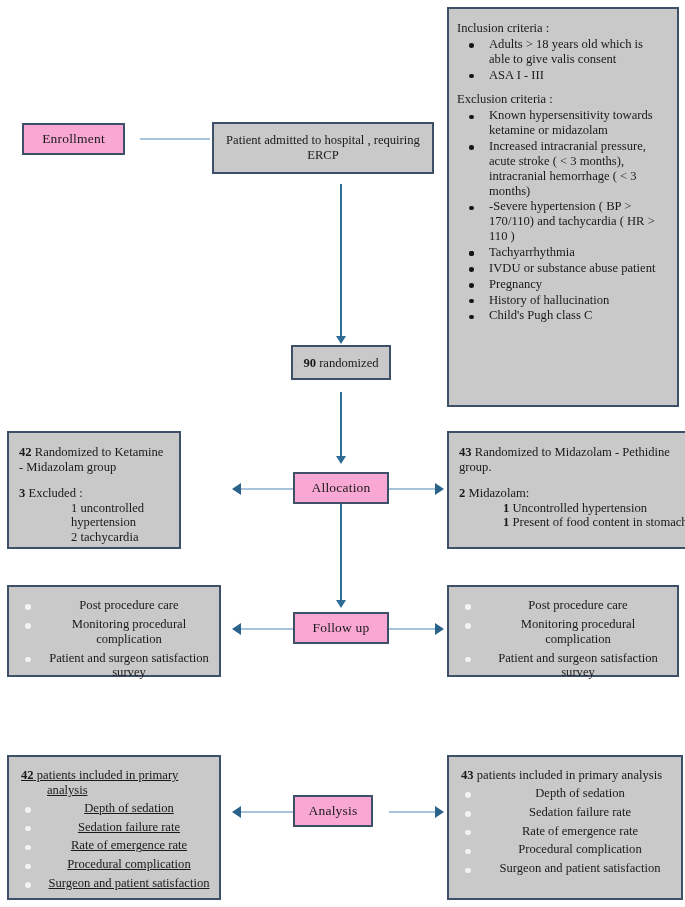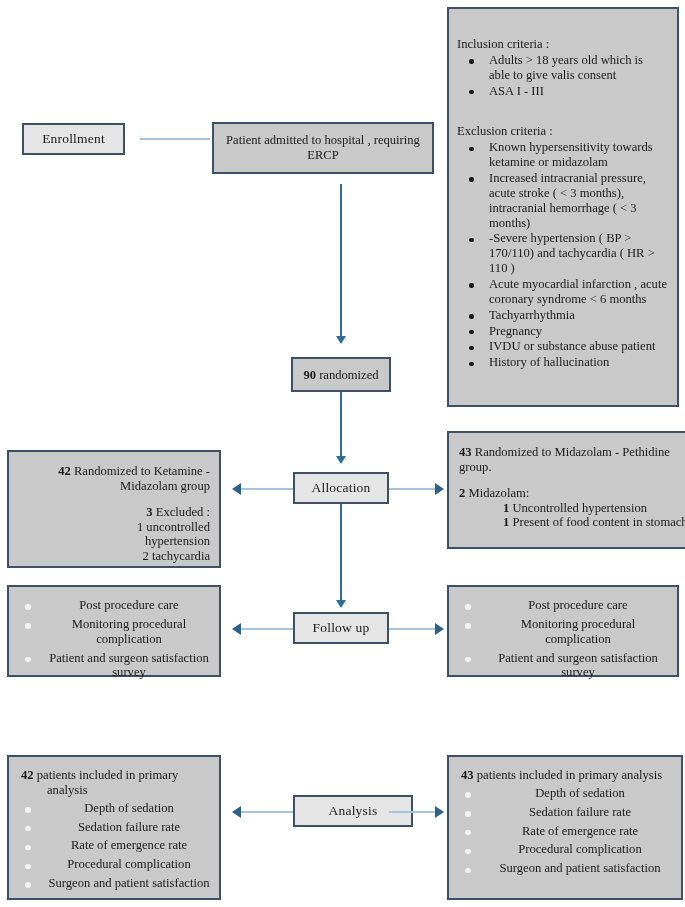--- a/index.html
+++ b/index.html
@@ -6,21 +6,21 @@
   body{
     width:685px;height:907px;position:relative;overflow:hidden;
     font-family:"Liberation Serif","DejaVu Serif",serif;
     color:#1a1a1a;
   }
   .stage{position:absolute;left:0;top:0;width:685px;height:907px;}
 
   
   .box{position:absolute;box-sizing:border-box;border:2px solid #3e5068;}
   .box.gray{background:#c9c9c9;}
-  .box.blue{background:#e5e5e5;}
+  .box.blue{background:#f9a8d4;}
 
   .box.blue .lbl{
     position:absolute;left:0;right:0;top:50%;transform:translateY(-50%);
     text-align:center;font-size:13.5px;letter-spacing:.2px;
   }
 
   .boxtext{font-size:12.6px;line-height:1.18;}
 
   .ctr{position:absolute;left:0;right:0;top:50%;transform:translateY(-50%);
        text-align:center;padding:0 10px;box-sizing:border-box;}
@@ -34,21 +34,21 @@
   .gap{height:11px;}
 
   
   ul{margin:0;padding:0;list-style:none;}
   li{position:relative;padding-left:32px;margin:0 0 1px 0;line-height:1.18;}
   li .bl{position:absolute;left:12px;top:.50em;width:4.5px;height:4.5px;
          border-radius:50%;background:#151515;}
   ul.white li .bl{background:#f2f2f2;width:5.5px;height:5.5px;}
   ul.white li{margin-bottom:4px;padding-left:34px;text-align:center;}
 
-  .hd{margin:16px 0 1px 0;}
+  .hd{margin:0 0 1px 0;}
   .blank{height:9px;}
 
   
   .vline{position:absolute;width:1.6px;background:#2e6d96;}
   .vhead{position:absolute;width:0;height:0;
          border-left:5.5px solid transparent;border-right:5.5px solid transparent;
          border-top:8px solid #2e6d96;}
   .hline{position:absolute;height:2.4px;background:#a8c4dc;}
   .lhead{position:absolute;width:0;height:0;
          border-top:6px solid transparent;border-bottom:6px solid transparent;
@@ -82,42 +82,43 @@
       <ul>
         <li><span class="bl"></span><span>Adults &gt; 18 years old which is able to give valis consent</span></li>
         <li><span class="bl"></span><span>ASA I - III</span></li>
       </ul>
       <div class="blank"></div>
       <div class="hd">Exclusion criteria :</div>
       <ul>
         <li><span class="bl"></span><span>Known hypersensitivity towards ketamine or midazolam</span></li>
         <li><span class="bl"></span><span>Increased intracranial pressure, acute stroke ( &lt; 3 months), intracranial hemorrhage ( &lt; 3 months)</span></li>
         <li><span class="bl"></span><span>-Severe hypertension ( BP &gt; 170/110) and tachycardia  ( HR &gt; 110 )</span></li>
-        <li><span class="bl"></span><span>Acute myocardial infarction , acute coronary syndrome &lt; 6 months</span></li>
+        <li><span class="bl"></span></li>
         <li><span class="bl"></span><span>Tachyarrhythmia</span></li>
+        <li><span class="bl"></span><span>IVDU or substance abuse patient</span></li>
         <li><span class="bl"></span><span>Pregnancy</span></li>
-        <li><span class="bl"></span><span>IVDU or substance abuse patient</span></li>
         <li><span class="bl"></span><span>History of hallucination</span></li>
+        <li><span class="bl"></span><span>Child's Pugh class C</span></li>
       </ul>
     </div>
   </div>
 
   <div class="vline" style="left:340px;top:184px;height:154px;"></div>
   <div class="vhead" style="left:335.5px;top:336px;"></div>
 
-  <div class="box gray" style="left:291px;top:357px;width:100px;height:35px;">
+  <div class="box gray" style="left:291px;top:345px;width:100px;height:35px;">
     <div class="ctr boxtext">
       <span class="num" style="font-weight:bold;">90</span><span> randomized</span>
     </div>
   </div>
 
   <div class="vline" style="left:340px;top:392px;height:68px;"></div>
   <div class="vhead" style="left:335.5px;top:456px;"></div>
 
-  <div class="box gray" style="left:7px;top:450px;width:214px;height:118px;text-align:right;">
+  <div class="box gray" style="left:7px;top:431px;width:174px;height:118px;">
     <div class="pad boxtext" style="padding:12px 9px 6px 10px;">
       <div>
         <span style="font-weight:bold;">42</span><span> Randomized  to Ketamine - Midazolam group</span>
       </div>
       <div class="gap"></div>
       <div>
         <span style="font-weight:bold;">3</span><span> Excluded :</span>
       </div>
       <div class="sub2">1 uncontrolled hypertension</div>
       <div class="sub2">2 tachycardia</div>
@@ -179,38 +180,38 @@
     <div class="pad boxtext" style="padding:11px 8px 6px 4px;">
       <ul class="white">
         <li><span class="bl"></span><span>Post procedure care</span></li>
         <li><span class="bl"></span><span>Monitoring procedural complication</span></li>
         <li><span class="bl"></span><span>Patient and surgeon satisfaction survey</span></li>
       </ul>
     </div>
   </div>
 
   <div class="box gray" style="left:7px;top:755px;width:214px;height:145px;">
-    <div class="pad boxtext" style="padding:11px 8px 6px 4px;">
+    <div class="pad boxtext" style="padding:11px 8px 6px 4px;text-decoration:underline;">
       <div class="hang" style="padding-left:34px;text-indent:-26px;margin-bottom:3px;">
         <span style="font-weight:bold;">42</span><span> patients included in primary analysis</span>
       </div>
       <ul class="white">
         <li><span class="bl"></span><span>Depth of sedation</span></li>
         <li><span class="bl"></span><span>Sedation failure rate</span></li>
         <li><span class="bl"></span><span>Rate of emergence rate</span></li>
         <li><span class="bl"></span><span>Procedural complication</span></li>
         <li><span class="bl"></span><span>Surgeon and patient satisfaction</span></li>
       </ul>
     </div>
   </div>
 
   <div class="lhead" style="left:232px;top:806px;"></div>
   <div class="hline" style="left:241px;top:810.5px;width:52px;"></div>
 
-  <div class="box blue" style="left:293px;top:795px;width:120px;height:32px;">
+  <div class="box blue" style="left:293px;top:795px;width:80px;height:32px;">
     <div class="lbl">Analysis</div>
   </div>
 
   <div class="hline" style="left:389px;top:810.5px;width:46px;"></div>
   <div class="rhead" style="left:435px;top:806px;"></div>
 
   <div class="box gray" style="left:447px;top:755px;width:236px;height:145px;">
     <div class="pad boxtext" style="padding:11px 8px 6px 4px;">
       <div class="hang" style="padding-left:34px;text-indent:-26px;margin-bottom:3px;">
         <span style="font-weight:bold;">43</span><span> patients included in primary analysis</span>

